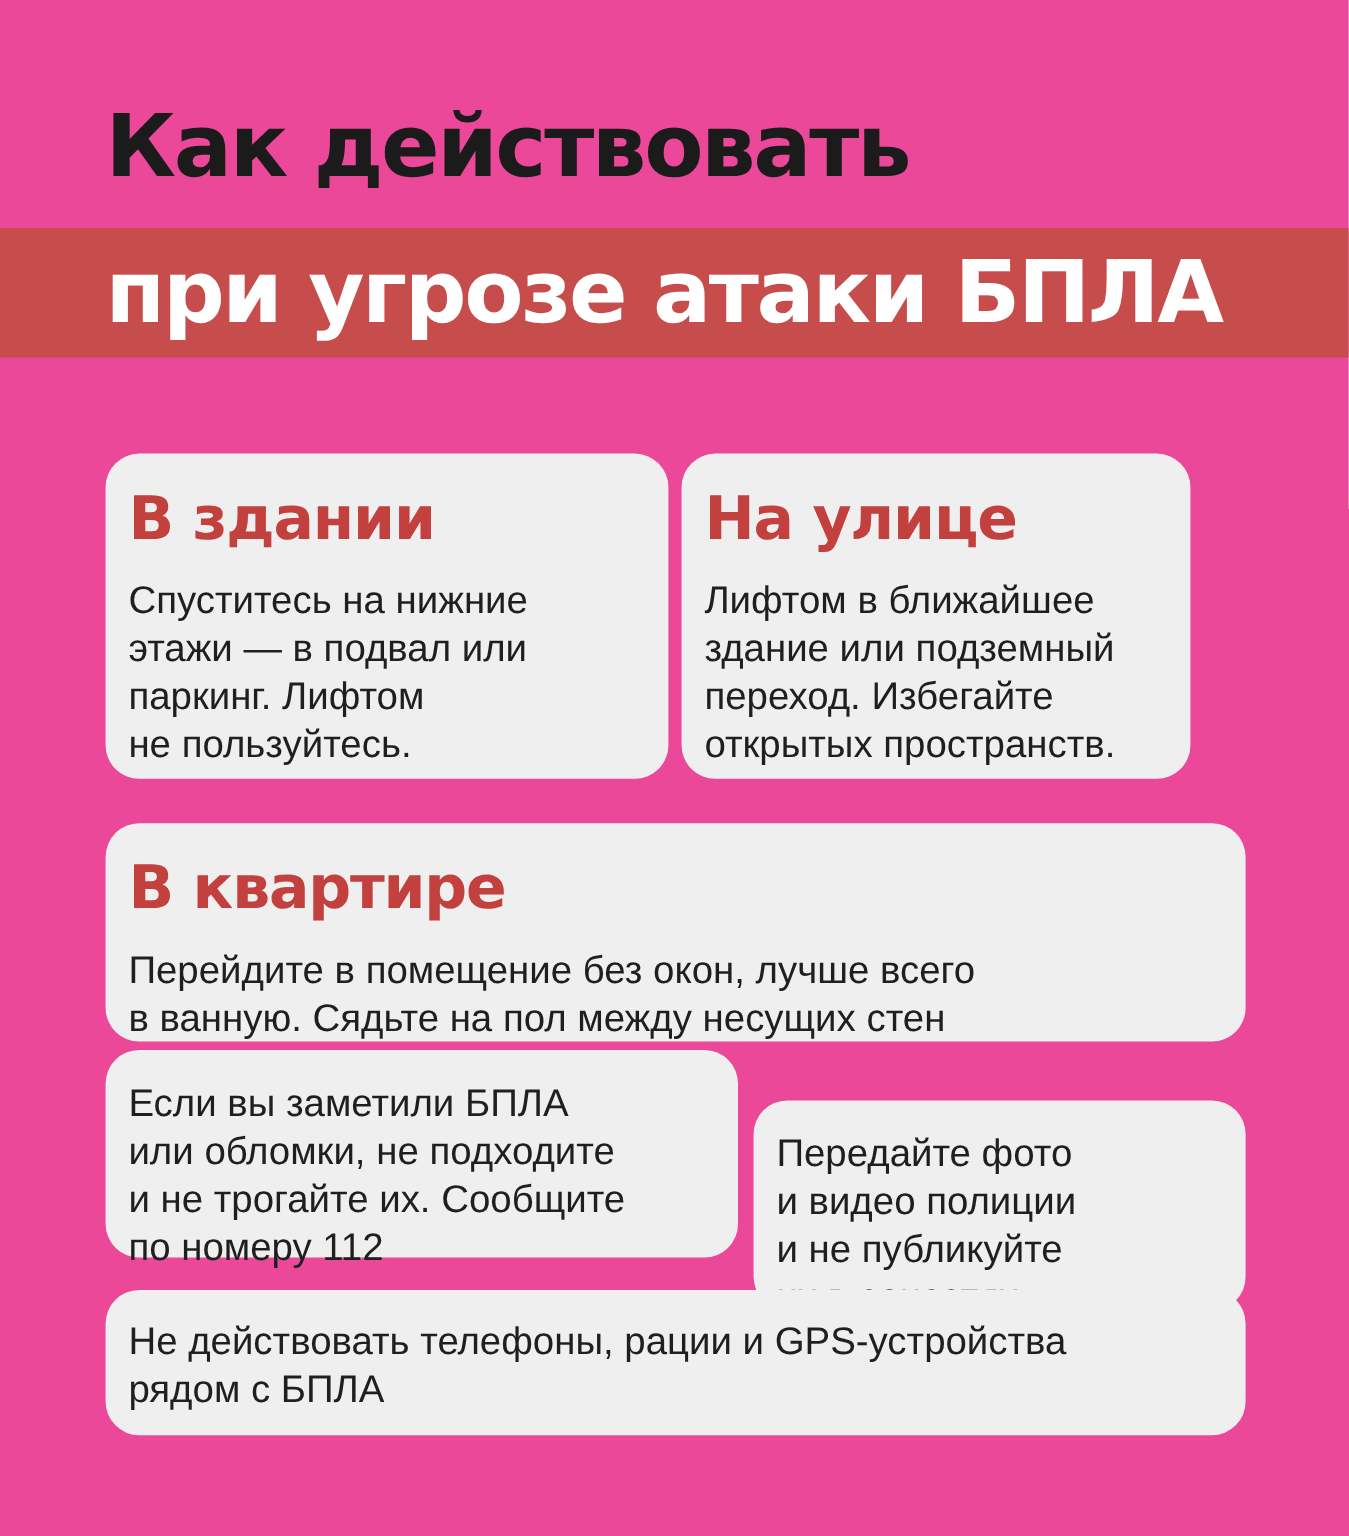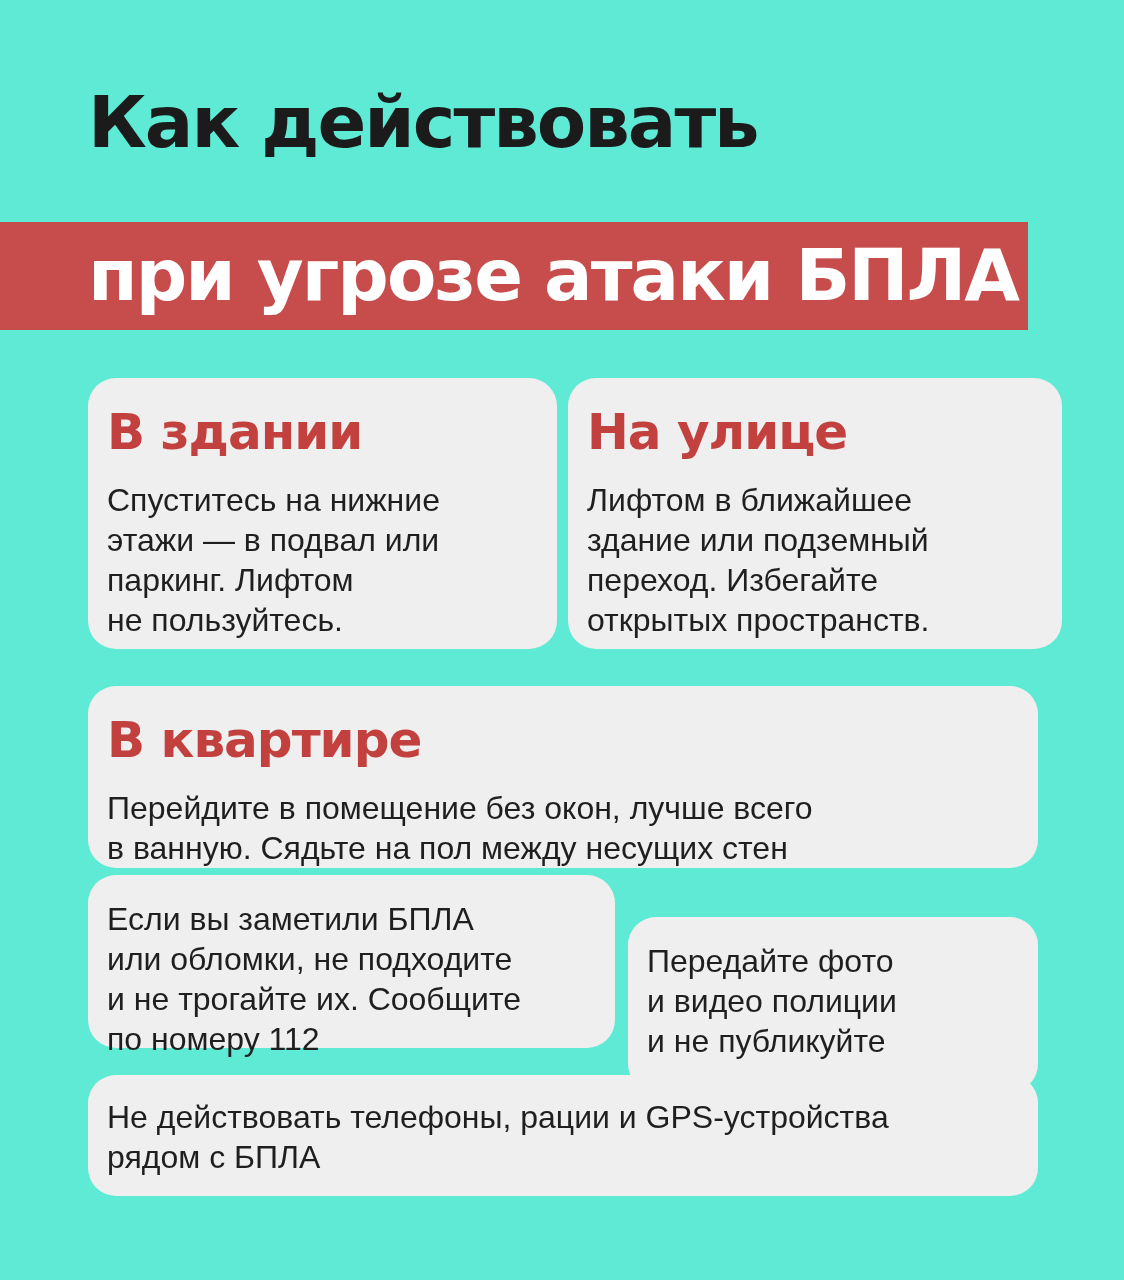--- a/index.html
+++ b/index.html
@@ -4,43 +4,42 @@
 <style>
   html, body {
     margin: 0;
     padding: 0;
     background: #ffffff;
   }
   .poster {
     position: relative;
     width: 1124px;
     height: 1280px;
-    background: #5eead4;
+    background: #ec4899;
     overflow: hidden;
     font-family: "Liberation Sans", sans-serif;
   }
   .title {
     position: absolute;
     left: 88px;
     top: 80px;
     font-family: "DejaVu Sans", sans-serif;
     font-weight: bold;
     font-size: 72px;
     letter-spacing: -2px;
     color: #1b1b1b;
     white-space: nowrap;
   }
   .banner {
     position: absolute;
     left: 0;
     top: 190px;
-    width: 1028px;
+    width: 1124px;
     height: 108px;
     background: #c74c4c;
-    margin-top: 32px;
   }
   .banner-text {
     position: absolute;
     left: 88px;
     top: 0;
     height: 108px;
     line-height: 106px;
     font-family: "DejaVu Sans", sans-serif;
     font-weight: bold;
     font-size: 72px;
@@ -67,21 +66,21 @@
   .card-body {
     font-family: "Liberation Sans", sans-serif;
     font-size: 32px;
     line-height: 40px;
     color: #1f1f1f;
     white-space: pre-line;
     margin: 0;
   }
   
   .card-1 { left: 88px;  top: 378px;  width: 469px; height: 271px; }
-  .card-2 { left: 568px; top: 378px;  width: 494px; height: 271px; }
+  .card-2 { left: 568px; top: 378px;  width: 424px; height: 271px; }
   .card-3 { left: 88px;  top: 666px;  width: 950px; height: 182px; margin-top: 20px; }
   .card-4 { left: 88px;  top: 875px;  width: 527px; height: 173px; }
   .card-5 { left: 628px; top: 917px;  width: 410px; height: 175px; }
   .card-6 { left: 88px;  top: 1075px; width: 950px; height: 121px; padding-top: 22px; }
 </style>
 </head>
 <body>
 
 <div class="poster">
 

